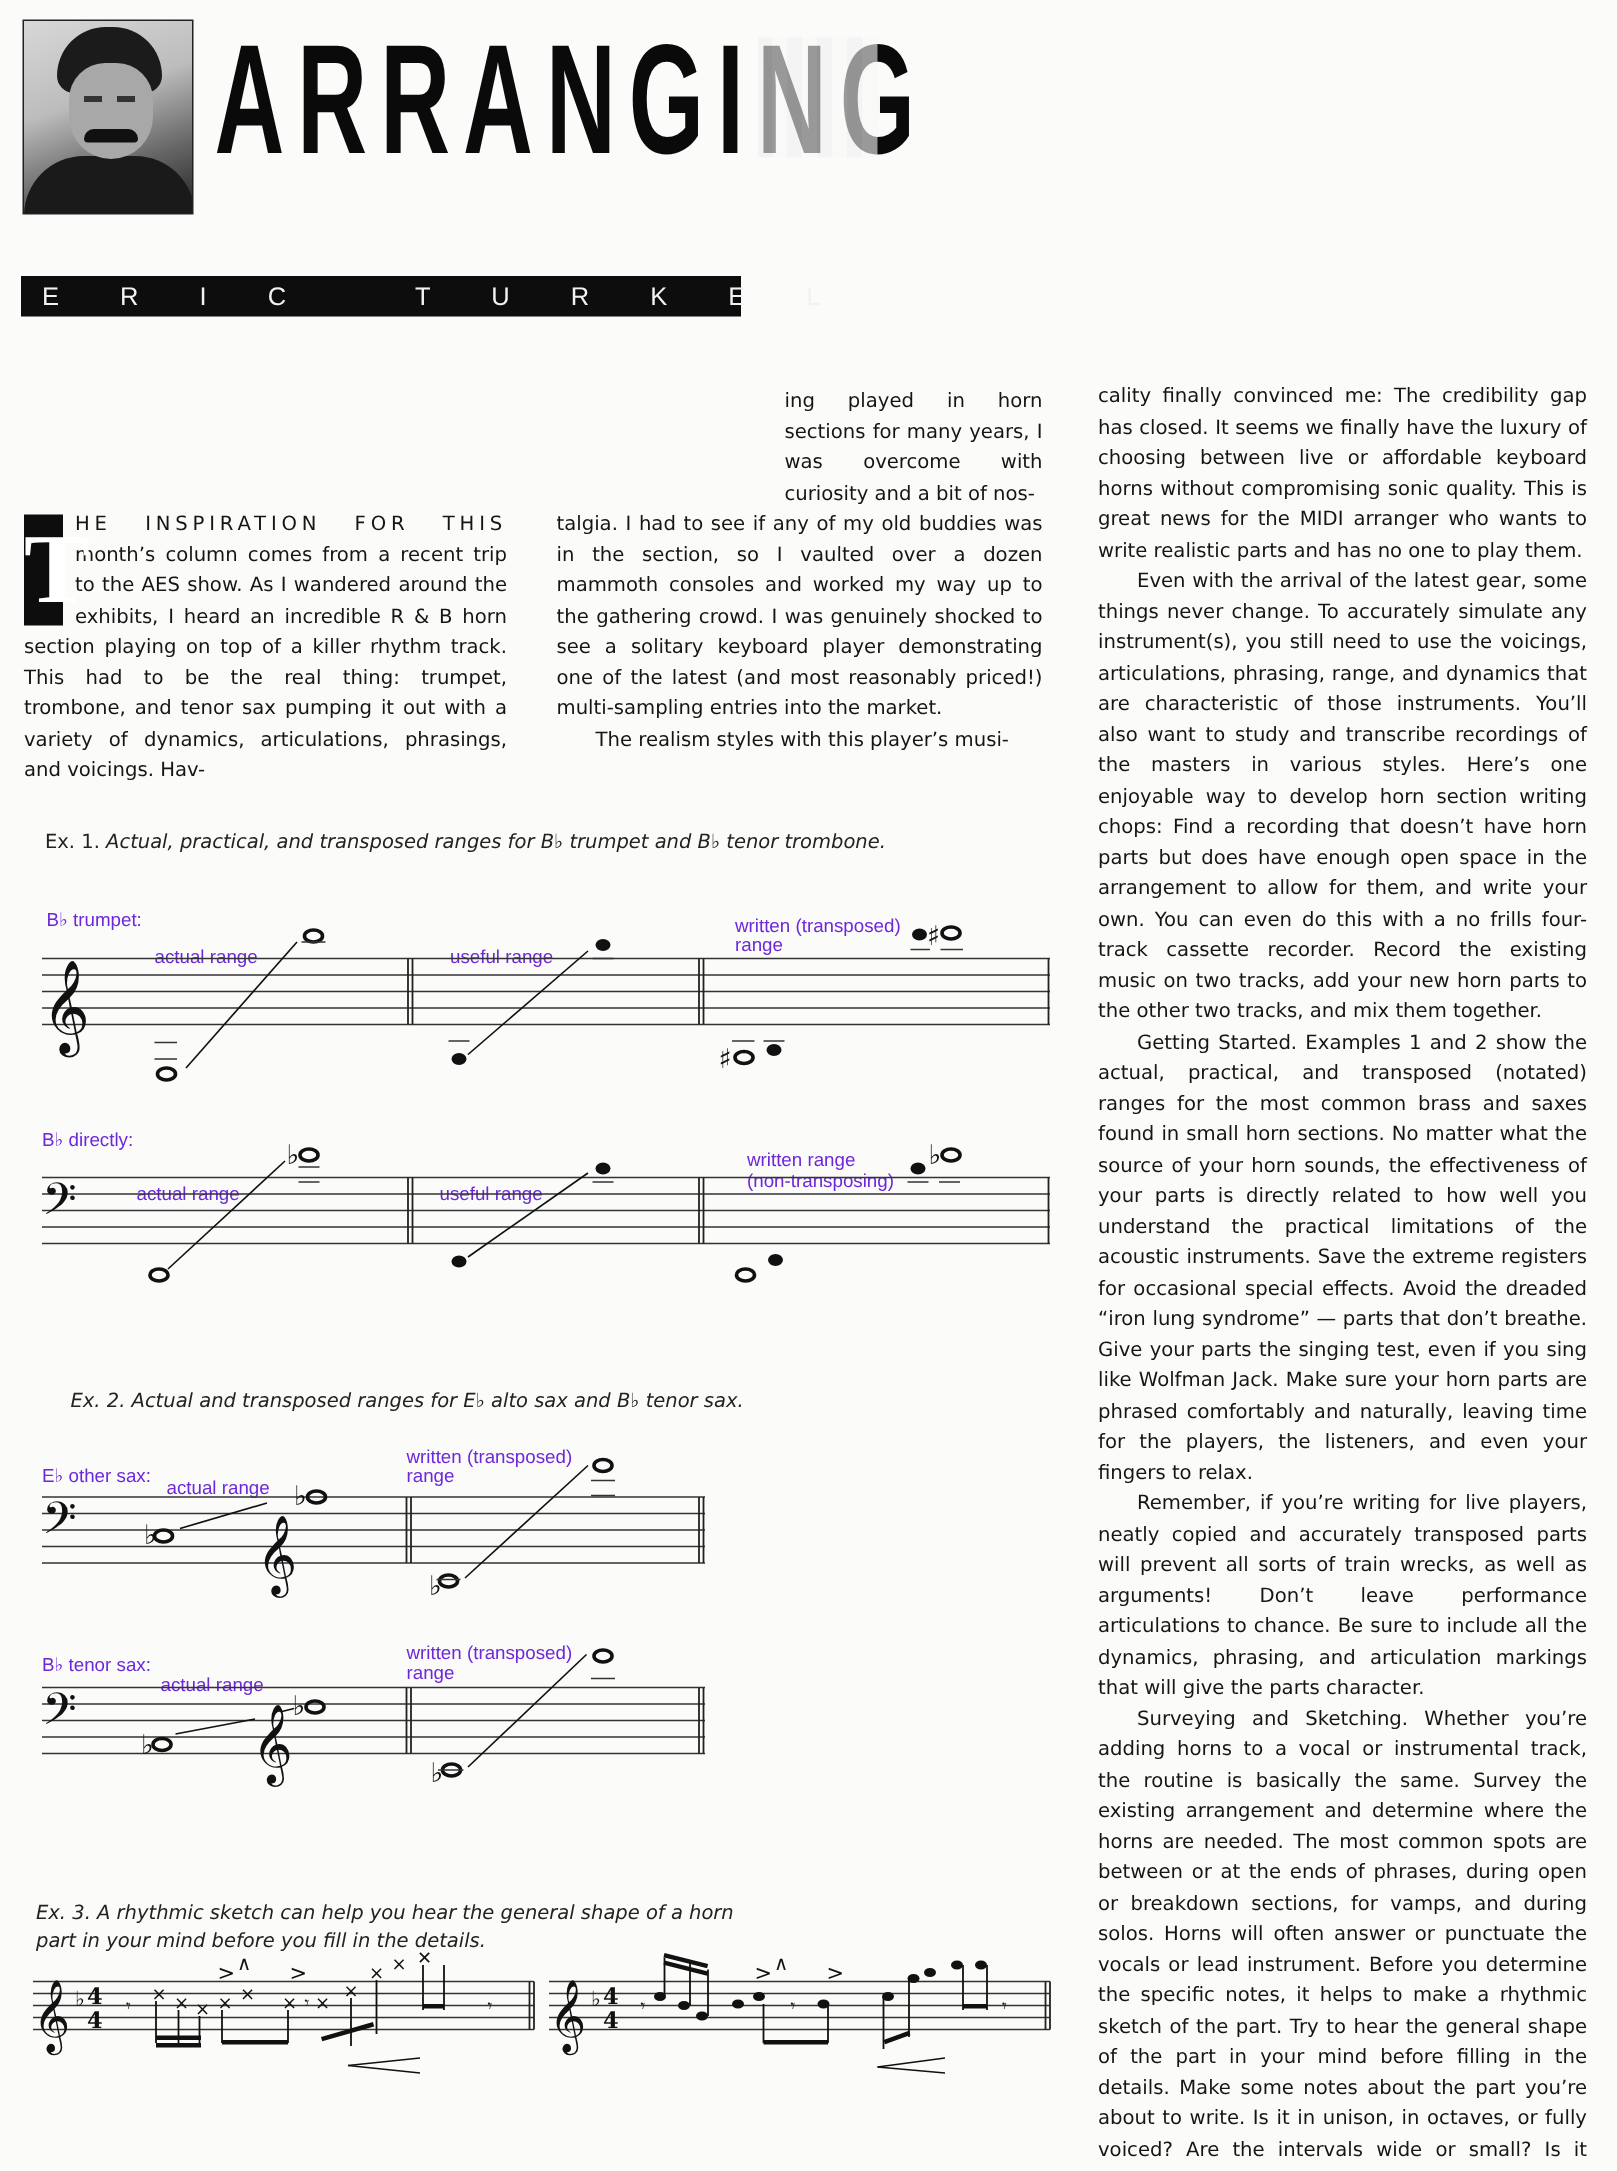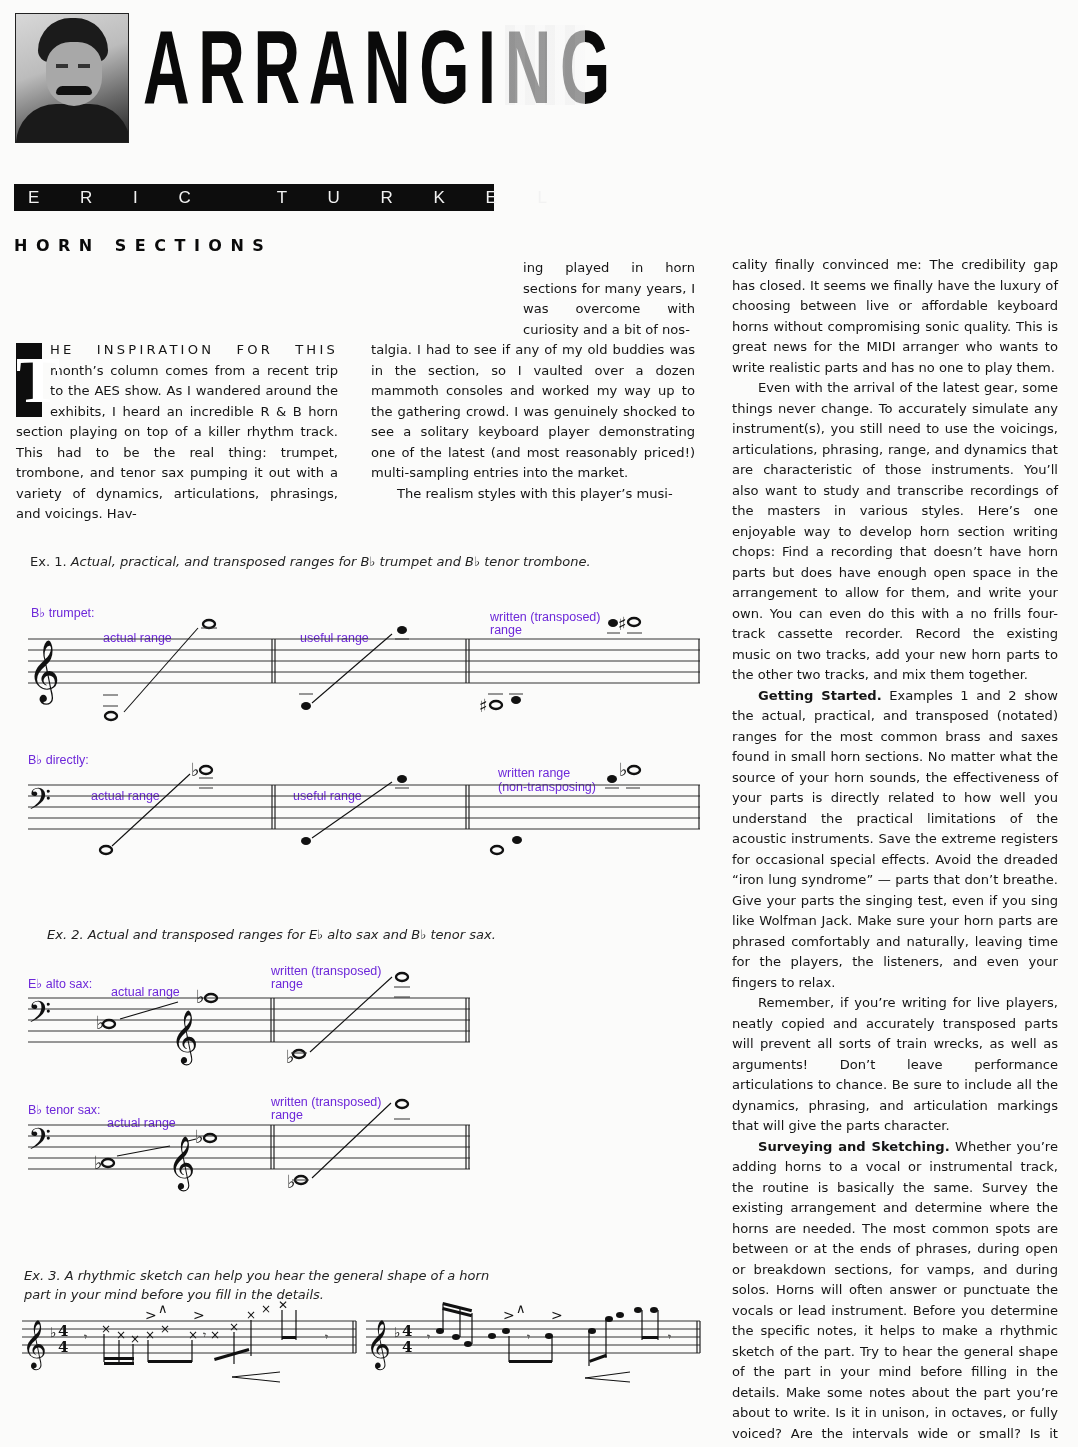--- a/index.html
+++ b/index.html
@@ -21,21 +21,21 @@
 
   .headline { position: absolute; left: 14px; top: 230px; font-family: "DejaVu Sans", sans-serif; font-weight: 900; font-size: 16px; letter-spacing: 8.5px; line-height: 32px; color: #0a0a0a; }
 
   .col { position: absolute; font-family: "DejaVu Sans", sans-serif; font-size: 13.1px; line-height: 20.5px; color: #151515; text-align: justify; }
   .col1 { left: 16px; top: 340px; width: 322px; }
   .col2-top { left: 523px; top: 258px; width: 172px; }
   .col2 { left: 371px; top: 340px; width: 324px; }
   .col3 { left: 732px; top: 255px; width: 326px; }
   .col p { margin: 0; }
   .col p.indent { text-indent: 26px; }
-  .col b { font-weight: bold; }
+  .col b { font-weight: normal; }
 
   .dropcap { float: left; width: 26px; height: 74px; background: #0d0d0d; margin: 3px 8px 0 0; position: relative; }
   .dropcap span { position:absolute; left:0; top:0; width:26px; height:74px; color:#fff; font-family:"Liberation Serif", serif; font-size: 66px; line-height: 74px; text-align:center; font-weight: bold; }
   .caps-first { letter-spacing: 3.2px; }
 
   .caption { position: absolute; font-family: "DejaVu Sans", sans-serif; font-style: italic; font-size: 13px; color: #222; line-height: 19px; }
   .cap1 { left: 30px; top: 552px; }
   .cap2 { left: 30px; top: 925px; margin-left: 17px; }
   .cap3 { left: 24px; top: 1266px; width: 470px; }
 
@@ -59,21 +59,20 @@
   <div class="body"></div>
     <div class="hair"></div>
     <div class="face"></div>
   <div class="eye1"></div>
     <div class="eye2"></div>
     <div class="mustache"></div>
 </div>
 <div class="title">ARRANGING</div>
 <div class="author-bar">E R I C   T U R K E L</div>
 <div class="headline">
-  <div>HORN SECTIONS</div>
 </div>
 
 <div class="col col1">
   <div class="dropcap">
       <span>T</span>
     </div>
   <p><span class="caps-first">HE INSPIRATION FOR THIS</span> <span>month’s column comes from a recent trip to the AES show. As I wandered around the exhibits, I heard an incredible R &amp; B horn section playing on top of a killer rhythm track. This had to be the real thing: trumpet, trombone, and tenor sax pumping it out with a variety of dynamics, articulations, phrasings, and voicings. Hav-</span></p>
 </div>
 
 <div class="col col2-top">
@@ -91,21 +90,21 @@
   <p class="indent">Remember, if you’re writing for live players, neatly copied and accurately transposed parts will prevent all sorts of train wrecks, as well as arguments! Don’t leave performance articulations to chance. Be sure to include all the dynamics, phrasing, and articulation markings that will give the parts character.</p>
   <p class="indent"><b>Surveying and Sketching.</b><span> Whether you’re adding horns to a vocal or instrumental track, the routine is basically the same. Survey the existing arrangement and determine where the horns are needed. The most common spots are between or at the ends of phrases, during open or breakdown sections, for vamps, and during solos. Horns will often answer or punctuate the vocals or lead instrument. Before you determine the specific notes, it helps to make a rhythmic sketch of the part. Try to hear the general shape of the part in your mind before filling in the details. Make some notes about the part you’re about to write. Is it in unison, in octaves, or fully voiced? Are the intervals wide or small? Is it syncopated? And so on. (See Example 3.)</span></p>
 </div>
 
 <div class="caption cap1"><span style="font-style:normal">Ex. 1.</span><span> Actual, practical, and transposed ranges for B♭ trumpet and B♭ tenor trombone.</span></div>
 <div class="caption cap2">Ex. 2. Actual and transposed ranges for E♭ alto sax and B♭ tenor sax.</div>
 <div class="caption cap3">Ex. 3. A rhythmic sketch can help you hear the general shape of a horn part in your mind before you fill in the details.</div>
 
 <div class="staff-label" style="left:31px;top:607px">B♭ trumpet:</div>
 <div class="staff-label" style="left:28px;top:754px">B♭ directly:</div>
-<div class="staff-label" style="left:28px;top:978px">E♭ alto sax:</div>
+<div class="staff-label" style="left:28px;top:978px">E♭ other sax:</div>
 <div class="staff-label" style="left:28px;top:1104px">B♭ tenor sax:</div>
 
 <div class="staff-label" style="left:103px;top:632px">actual range</div>
 <div class="staff-label" style="left:300px;top:632px">useful range</div>
 <div class="staff-label" style="left:490px;top:611px">written (transposed)</div>
 <div class="staff-label" style="left:490px;top:624px">range</div>
 
 <div class="staff-label" style="left:91px;top:790px">actual range</div>
 <div class="staff-label" style="left:293px;top:790px">useful range</div>
 <div class="staff-label" style="left:498px;top:767px">written range</div>

